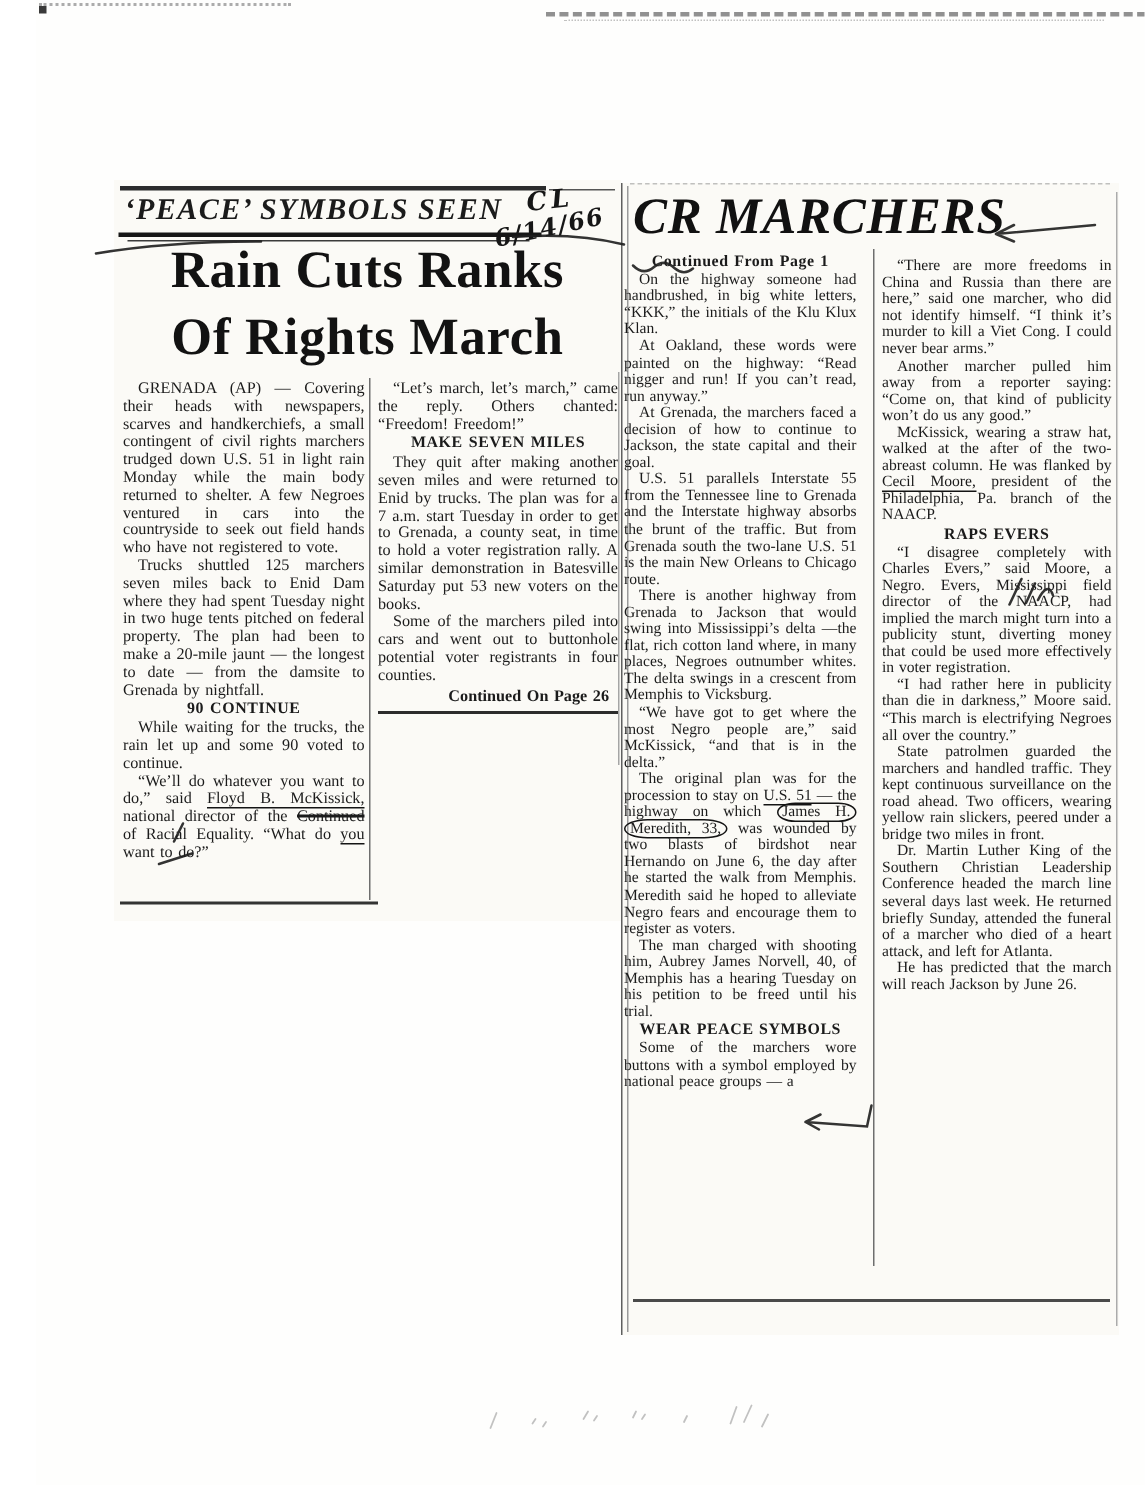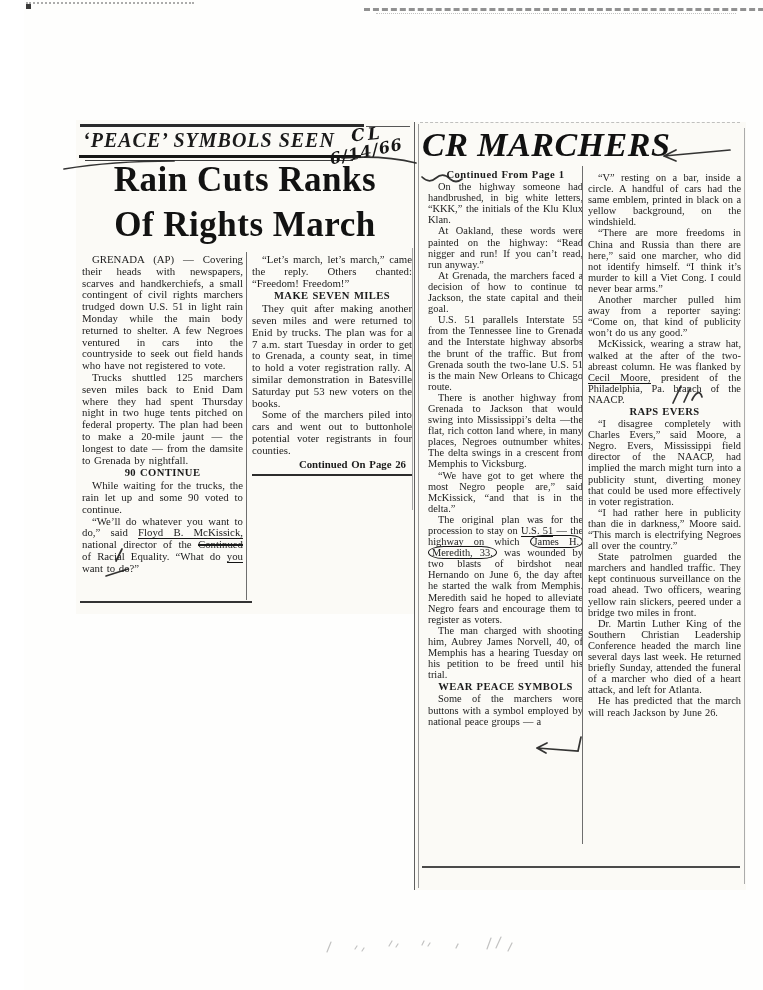--- a/index.html
+++ b/index.html
@@ -41,21 +41,21 @@
   .rc-topdash{position:absolute;left:6px;top:0;width:320px;border-top:1px dashed #9a9a9a;opacity:.6;}
   .cr-title{
     position:absolute;left:8px;top:4px;margin:0;font-weight:700;font-size:34px;
     letter-spacing:.5px;white-space:nowrap;color:#111;font-style:italic;
   }
   
   .col{position:absolute;text-align:justify;}
   .col p{margin:0;text-indent:10px;}
   #lc1{left:6px;top:134px;width:161px;font-size:10.8px;line-height:11.8px;word-spacing:1px;}
   #lc2{left:176px;top:134px;width:160px;font-size:10.8px;line-height:11.8px;word-spacing:1px;}
-  #rc1{left:14px;top:46px;width:155px;font-size:10.4px;line-height:11.1px;word-spacing:.6px;}
+  #rc1{left:2px;top:46px;width:155px;font-size:10.4px;line-height:11.1px;word-spacing:.6px;}
   #rc2{left:174px;top:50px;width:153px;font-size:10.4px;line-height:11.1px;word-spacing:.6px;}
   .subhead{font-weight:700;text-align:center;text-indent:0 !important;font-size:10.6px;letter-spacing:.4px;margin:1px 0 !important;}
   .contd{font-weight:700;text-align:right;text-indent:0 !important;padding-right:6px;margin-top:2px !important;}
   .end-rule{border-top:2px solid #2c2c2c;margin-top:4px;}
   
   .lc-vrule{left:170px;top:132px;height:348px;}
   .lc-right-edge{left:336px;top:128px;height:262px;position:absolute;width:1px;background:#a5a5a5;}
   .lc-bottom-rule{left:4px;top:481px;width:172px;height:2px;background:#333;}
   
   .rc-vrule{left:168px;top:44px;height:678px;}
@@ -96,21 +96,21 @@
     <div class="rule kicker-rule1"></div>
     <div class="rule kicker-rule2"></div>
 
     <h1 class="headline">
       <span class="hl-line">Rain Cuts Ranks</span>
       <span class="hl-line">Of Rights March</span>
     </h1>
 
     <div class="col" id="lc1">
       <p>GRENADA (AP) — Covering their heads with newspapers, scarves and handkerchiefs, a small contingent of civil rights marchers trudged down U.S. 51 in light rain Monday while the main body returned to shelter. A few Negroes ventured in cars into the countryside to seek out field hands who have not registered to vote.</p>
-      <p>Trucks shuttled 125 marchers seven miles back to Enid Dam where they had spent Thursday night in two huge tents pitched on federal property. The plan had been to make a 20-mile jaunt — the longest to date — from the damsite to Grenada by nightfall.</p>
+      <p>Trucks shuttled 125 marchers seven miles back to Enid Dam where they had spent Tuesday night in two huge tents pitched on federal property. The plan had been to make a 20-mile jaunt — the longest to date — from the damsite to Grenada by nightfall.</p>
       <p class="subhead">90 CONTINUE</p>
       <p>While waiting for the trucks, the rain let up and some 90 voted to continue.</p>
       <p><span>“We’ll do whatever you want to do,” said </span><span class="pen-underline">Floyd B. McKissick,</span><span> national director of the </span><span class="pen-strike">Continued</span><span> of Racial Equality. “What do </span><span class="pen-underline">you</span><span> want to do?”</span></p>
     </div>
 
     <div class="col" id="lc2">
       <p>“Let’s march, let’s march,” came the reply. Others chanted: “Freedom! Freedom!”</p>
       <p class="subhead">MAKE SEVEN MILES</p>
       <p>They quit after making another seven miles and were returned to Enid by trucks. The plan was for a 7 a.m. start Tuesday in order to get to Grenada, a county seat, in time to hold a voter registration rally. A similar demonstration in Batesville Saturday put 53 new voters on the books.</p>
       <p>Some of the marchers piled into cars and went out to buttonhole potential voter registrants in four counties.</p>
@@ -139,21 +139,20 @@
       <p>U.S. 51 parallels Interstate 55 from the Tennessee line to Grenada and the Interstate highway absorbs the brunt of the traffic. But from Grenada south the two-lane U.S. 51 is the main New Orleans to Chicago route.</p>
       <p>There is another highway from Grenada to Jackson that would swing into Mississippi’s delta —the flat, rich cotton land where, in many places, Negroes outnumber whites. The delta swings in a crescent from Memphis to Vicksburg.</p>
       <p>“We have got to get where the most Negro people are,” said McKissick, “and that is in the delta.”</p>
       <p><span>The original plan was for the procession to stay on </span><span class="pen-underline">U.S. 51</span><span> — the highway on which </span><span class="pen-circle">James H. Meredith, 33,</span><span> was wounded by two blasts of birdshot near Hernando on June 6, the day after he started the walk from Memphis. Meredith said he hoped to alleviate Negro fears and encourage them to register as voters.</span></p>
       <p>The man charged with shooting him, Aubrey James Norvell, 40, of Memphis has a hearing Tuesday on his petition to be freed until his trial.</p>
       <p class="subhead">WEAR PEACE SYMBOLS</p>
       <p>Some of the marchers wore buttons with a symbol employed by national peace groups — a</p>
     </div>
 
     <div class="col" id="rc2">
-      <p>“V” resting on a bar, inside a circle. A handful of cars had the same emblem, printed in black on a yellow background, on the windshield.</p>
       <p>“There are more freedoms in China and Russia than there are here,” said one marcher, who did not identify himself. “I think it’s murder to kill a Viet Cong. I could never bear arms.”</p>
       <p>Another marcher pulled him away from a reporter saying: “Come on, that kind of publicity won’t do us any good.”</p>
       <p><span>McKissick, wearing a straw hat, walked at the after of the two-abreast column. He was flanked by </span><span class="pen-underline">Cecil Moore,</span><span> president of the Philadelphia, Pa. branch of the NAACP.</span></p>
       <p class="subhead">RAPS EVERS</p>
       <p>“I disagree completely with Charles Evers,” said Moore, a Negro. Evers, Mississippi field director of the NAACP, had implied the march might turn into a publicity stunt, diverting money that could be used more effectively in voter registration.</p>
       <p>“I had rather here in publicity than die in darkness,” Moore said. “This march is electrifying Negroes all over the country.”</p>
       <p>State patrolmen guarded the marchers and handled traffic. They kept continuous surveillance on the road ahead. Two officers, wearing yellow rain slickers, peered under a bridge two miles in front.</p>
       <p>Dr. Martin Luther King of the Southern Christian Leadership Conference headed the march line several days last week. He returned briefly Sunday, attended the funeral of a marcher who died of a heart attack, and left for Atlanta.</p>
       <p>He has predicted that the march will reach Jackson by June 26.</p>
     </div>

